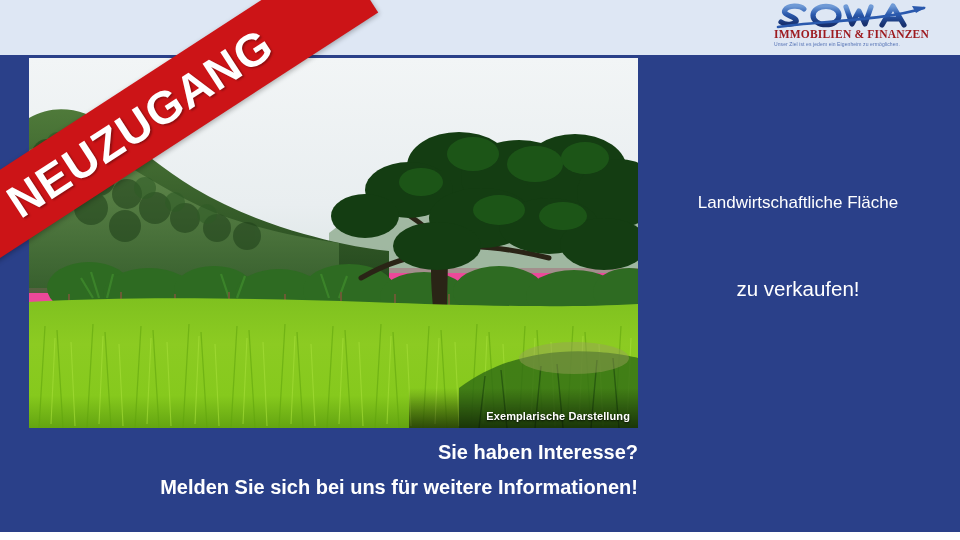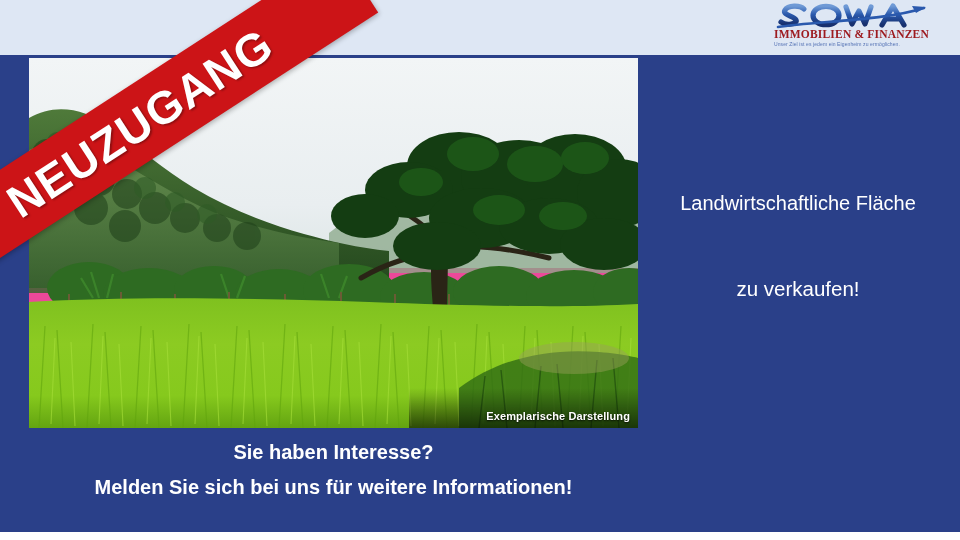--- a/index.html
+++ b/index.html
@@ -77,32 +77,32 @@
     letter-spacing:1px;white-space:nowrap;
     text-shadow:1px 2px 2px rgba(0,0,0,.30);
   }
 
   
   .right-col{
     position:absolute;left:648px;top:190px;width:300px;
     text-align:center;color:#ffffff;
   }
   .headline{
-    font-size:20px;line-height:26px;color:#ffffff;
+    font-size:17px;line-height:26px;color:#ffffff;
     font-family:"Liberation Sans", sans-serif;
     white-space:nowrap;
   }
   .subline{
     margin-top:60px;font-size:20.5px;line-height:26px;color:#ffffff;
     font-family:Liberation Sans, sans-serif;
   }
 
   
   .cta{
-    position:absolute;left:29px;top:440px;width:609px;text-align:center;
+    position:absolute;left:29px;top:440px;width:609px;text-align:right;
     color:#ffffff;font-weight:bold;
     font-family:"Liberation Sans", sans-serif;
   }
   .cta-line1{font-size:20px;line-height:25px;}
   .cta-line2{font-size:20px;line-height:25px;margin-top:10px;}
 </style>
 </head>
 <body>
 
 <div class="slide">

